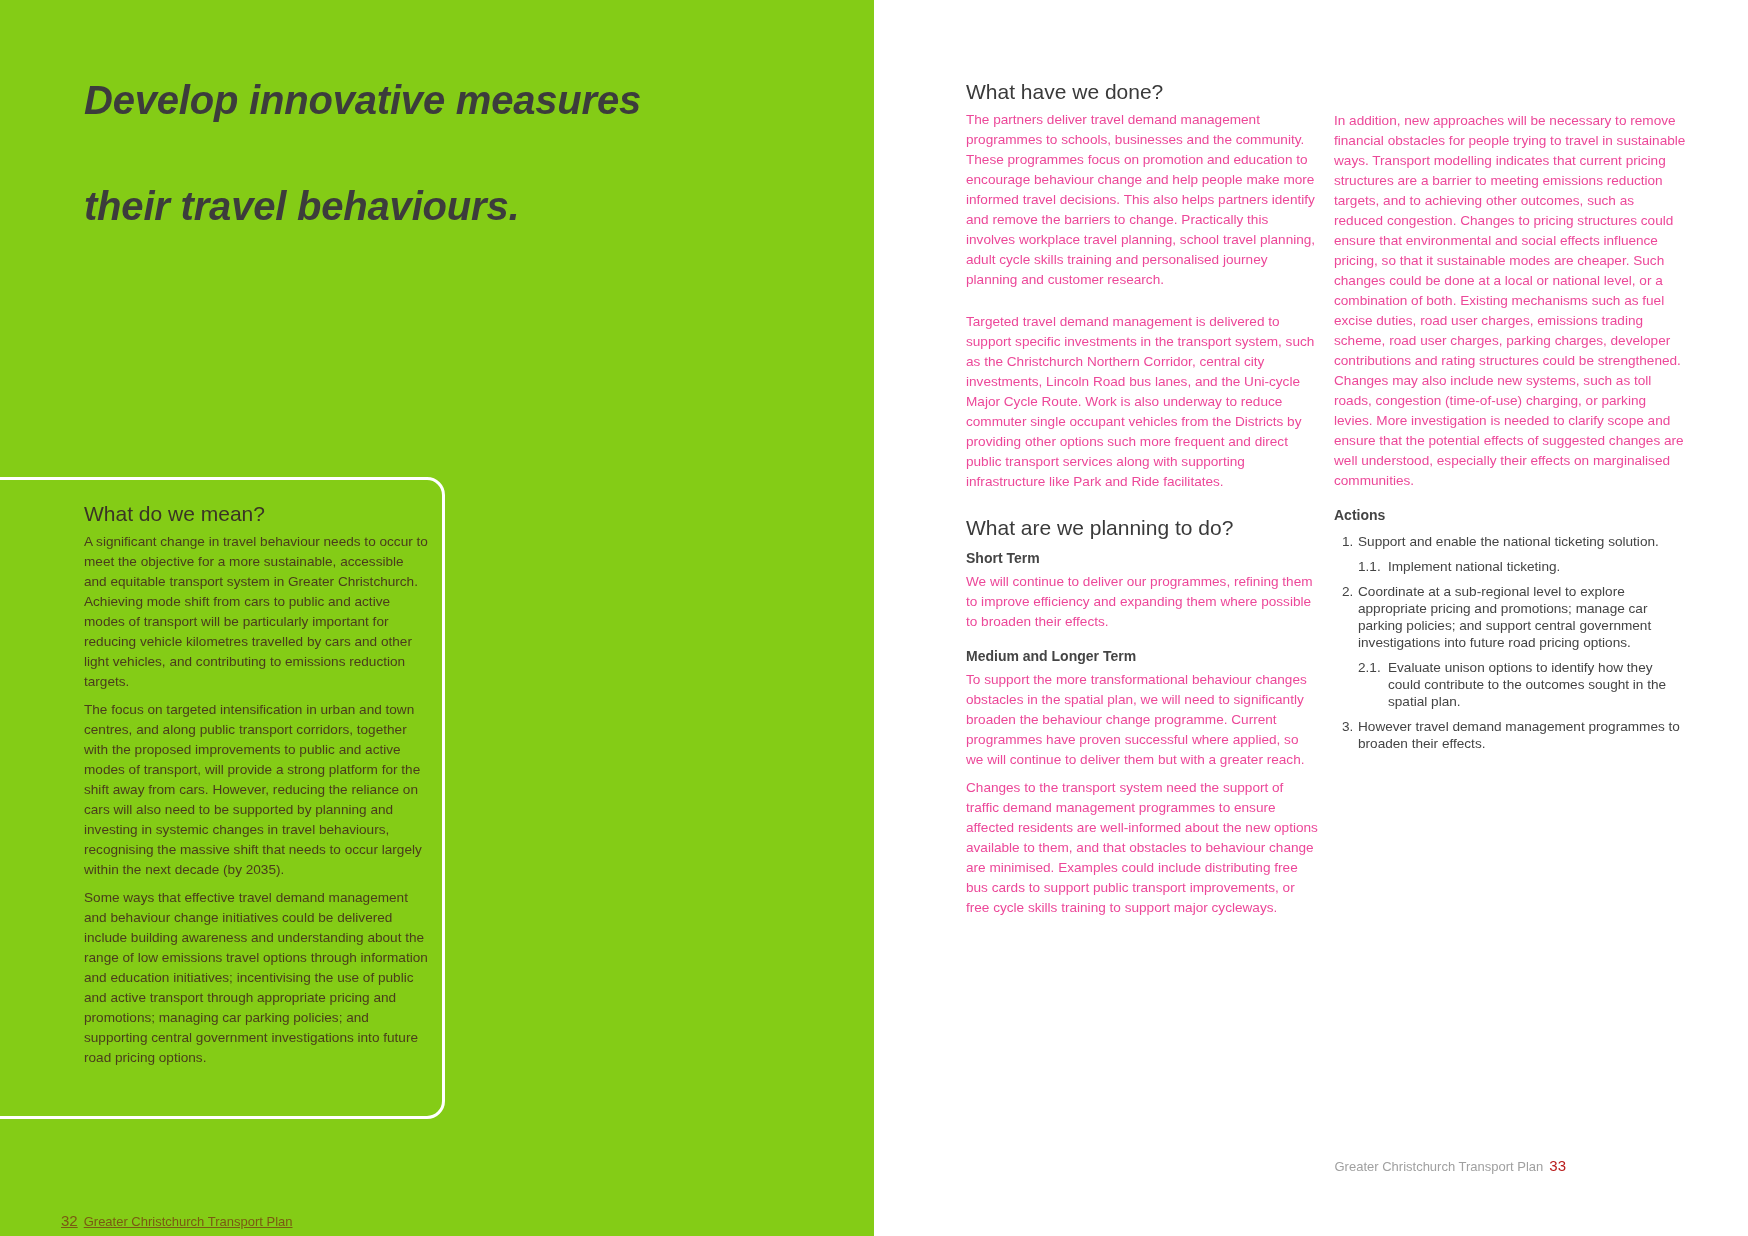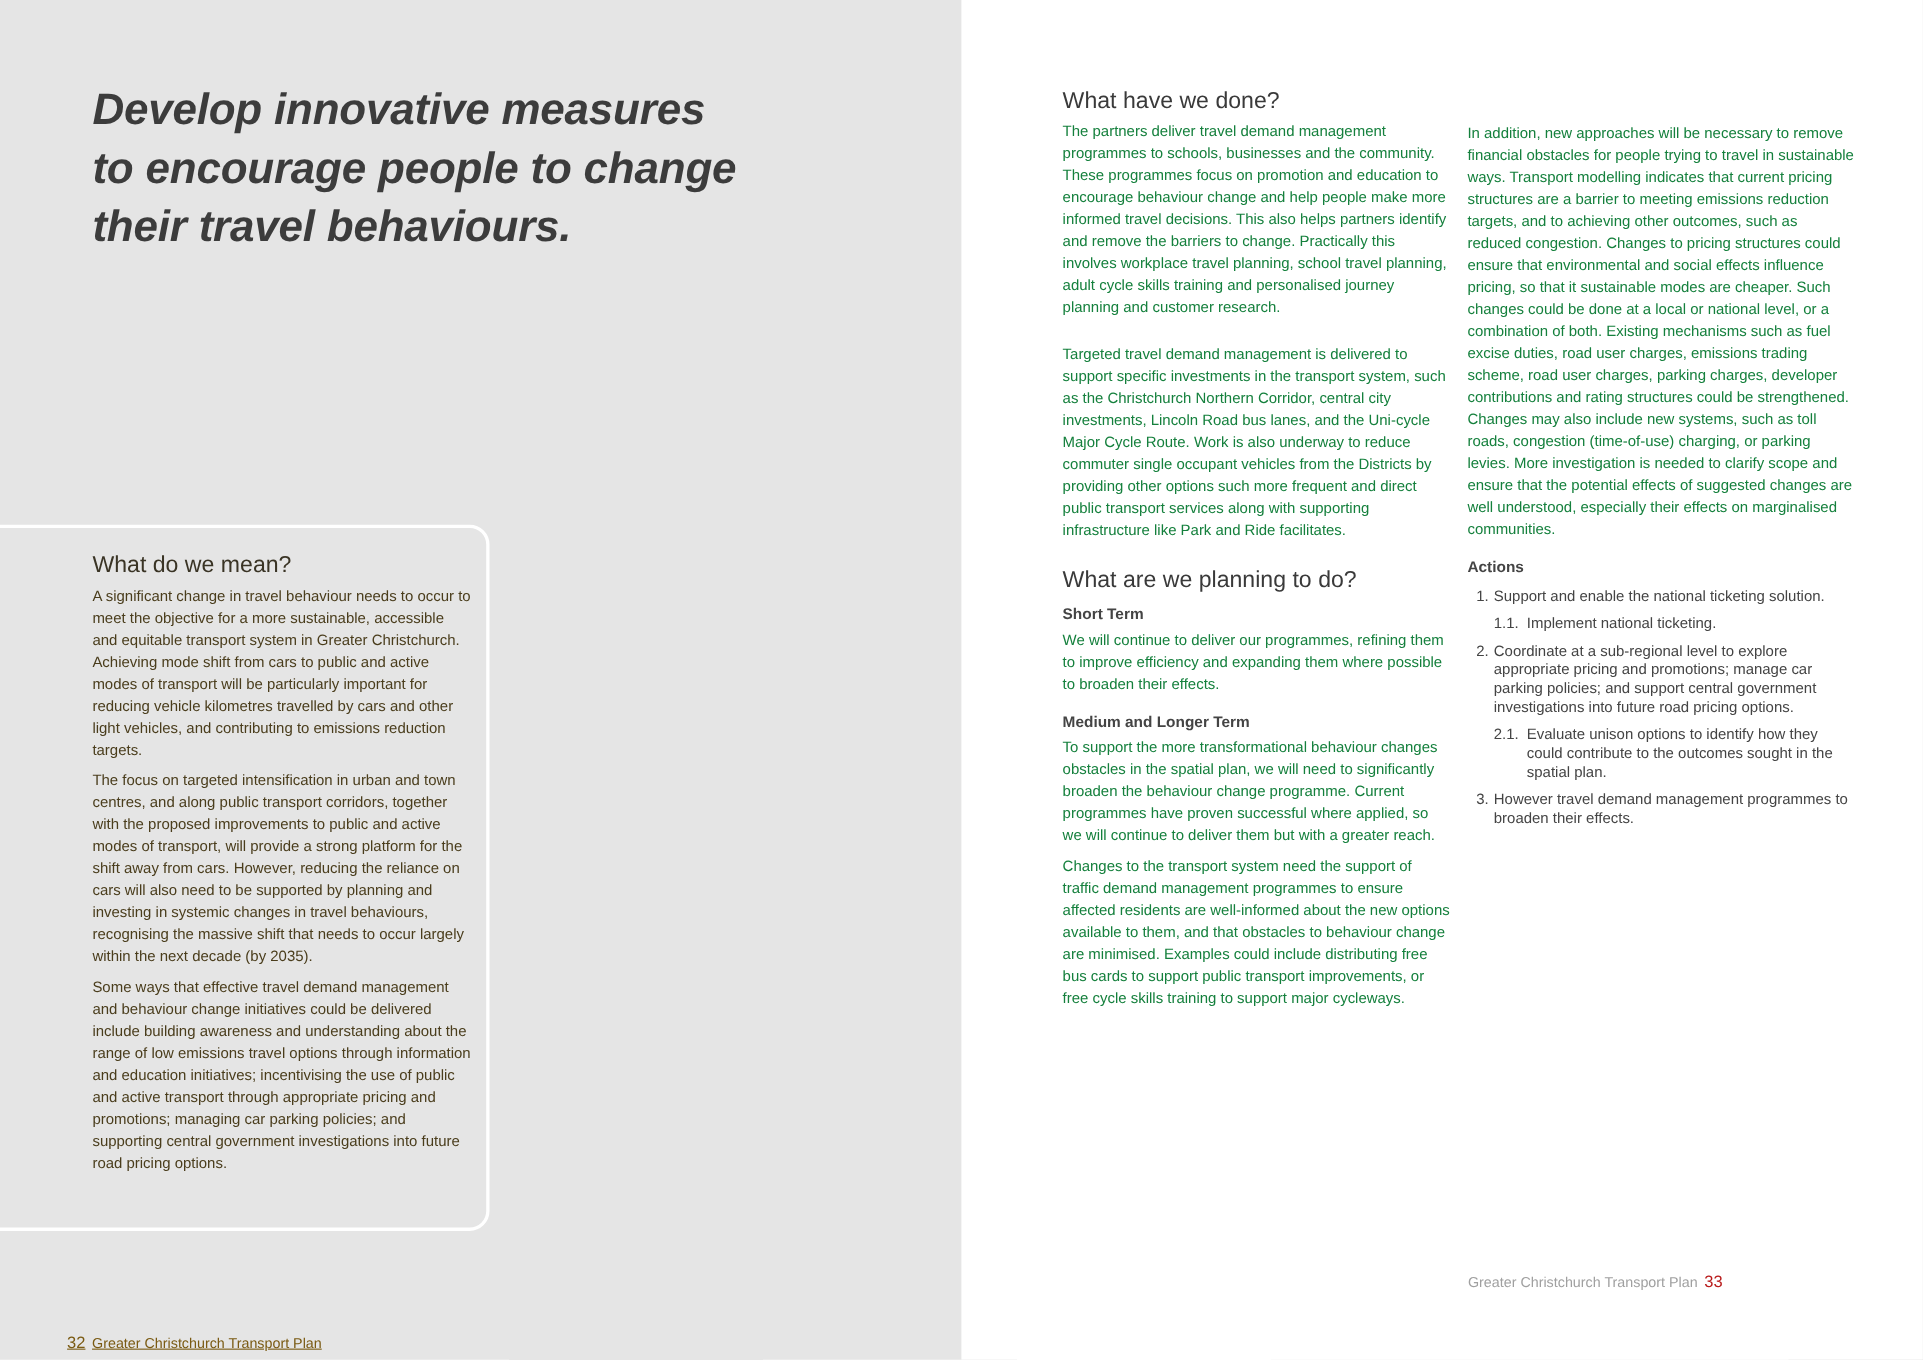--- a/index.html
+++ b/index.html
@@ -4,21 +4,21 @@
 <style>
   html, body { margin: 0; padding: 0; }
   body {
     width: 1748px; height: 1236px; position: relative; overflow: hidden;
     background: #ffffff;
     font-family: "Liberation Sans", "DejaVu Sans", sans-serif;
     color: #3f3f3f;
   }
   .page-left {
     position: absolute; left: 0; top: 0; width: 1000px; height: 1236px;
-    background: #e5e5e5; overflow: hidden;
+    background: #84cc16; overflow: hidden;
   }
   .page-right {
     position: absolute; left: 874px; top: 0; width: 752px; height: 1236px;
     background: #ffffff;
   }
   .title {
     position: absolute; left: 84px; top: 74px; width: 620px;
     font-size: 40px; line-height: 53px; font-weight: bold; font-style: italic;
     color: #3c3c3c; margin: 0; letter-spacing: -0.2px;
   }
@@ -30,21 +30,21 @@
     position: absolute; left: 84px; top: 500px; width: 345px;
   }
   h2.sec {
     font-size: 21px; font-weight: normal; color: #3a3a3a; margin: 0 0 4px 0;
     line-height: 28px;
   }
   h3.sub {
     font-size: 14px; font-weight: bold; color: #444; margin: 0 0 2px 0; line-height: 24px;
   }
   p.body {
-    font-size: 13.6px; line-height: 20px; margin: 0 0 8px 0; color: #15803d;
+    font-size: 13.6px; line-height: 20px; margin: 0 0 8px 0; color: #ec4899;
   }
   .page-left p.body { color: #4a3d1c; }
   .page-left h2.sec { color: #3a3425; }
   .col1 { position: absolute; left: 92px; top: 78px; width: 352px; }
   .col2 { position: absolute; left: 460px; top: 111px; width: 352px; }
   .gap { height: 14px; }
   ol.actions { list-style: none; margin: 6px 0 0 0; padding: 0; font-size: 13.6px; color: #444; }
   ol.actions li.lvl1 { position: relative; padding-left: 24px; line-height: 17px; margin-bottom: 8px; }
   ol.actions li.lvl2 { position: relative; padding-left: 54px; line-height: 17px; margin-bottom: 8px; }
   ol.actions .num { position: absolute; left: 8px; top: 0; }
@@ -57,21 +57,21 @@
     position: absolute; right: 60px; top: 1157px; font-size: 13px; color: #a0a0a0;
   }
   .footer-right .pg { font-size: 15px; margin-left: 6px; color: #b91c1c; }
 </style>
 </head>
 <body>
 
 <div class="page-left">
   <h1 class="title">
     <span>Develop innovative measures</span><br>
-    <span>to encourage people to change</span><br>
+    <br>
     <span>their travel behaviours.</span>
   </h1>
 
   <div class="meaning-box"></div>
   <div class="meaning-content">
     <h2 class="sec">What do we mean?</h2>
     <p class="body">A significant change in travel behaviour needs to occur to meet the objective for a more sustainable, accessible and equitable transport system in Greater Christchurch. Achieving mode shift from cars to public and active modes of transport will be particularly important for reducing vehicle kilometres travelled by cars and other light vehicles, and contributing to emissions reduction targets.</p>
     <p class="body">The focus on targeted intensification in urban and town centres, and along public transport corridors, together with the proposed improvements to public and active modes of transport, will provide a strong platform for the shift away from cars. However, reducing the reliance on cars will also need to be supported by planning and investing in systemic changes in travel behaviours, recognising the massive shift that needs to occur largely within the next decade (by 2035).</p>
     <p class="body">Some ways that effective travel demand management and behaviour change initiatives could be delivered include building awareness and understanding about the range of low emissions travel options through information and education initiatives; incentivising the use of public and active transport through appropriate pricing and promotions; managing car parking policies; and supporting central government investigations into future road pricing options.</p>
   </div>

